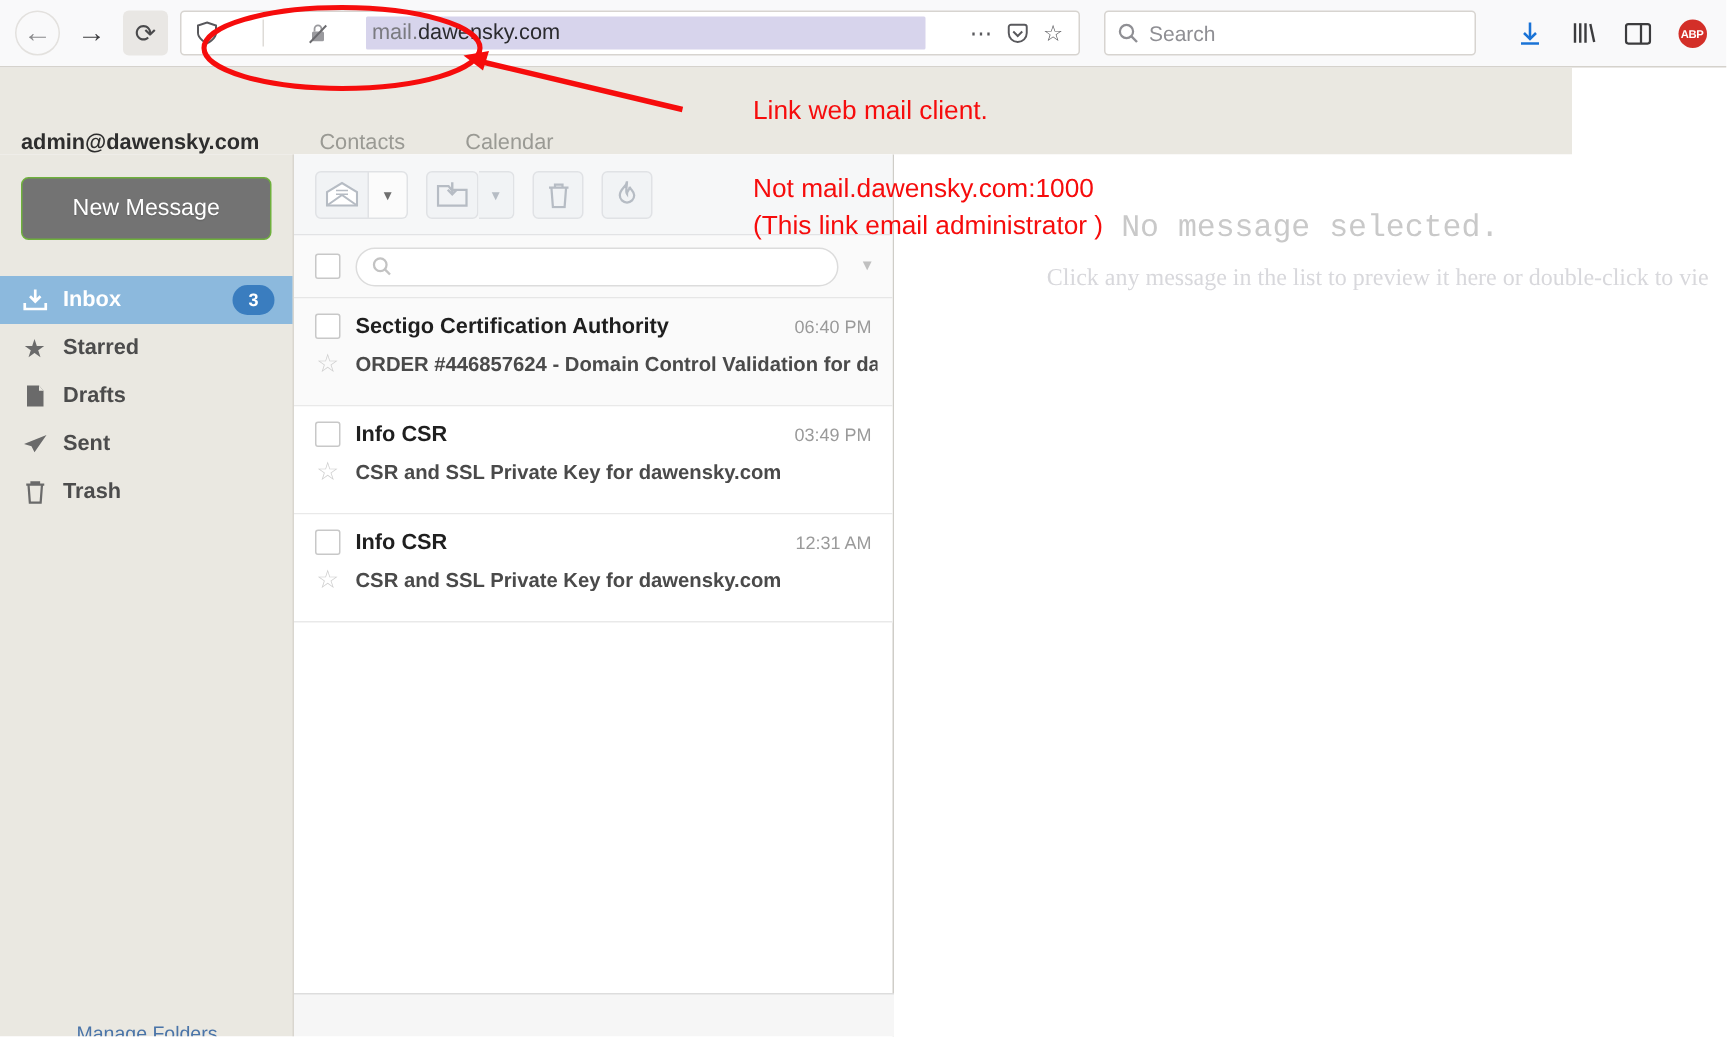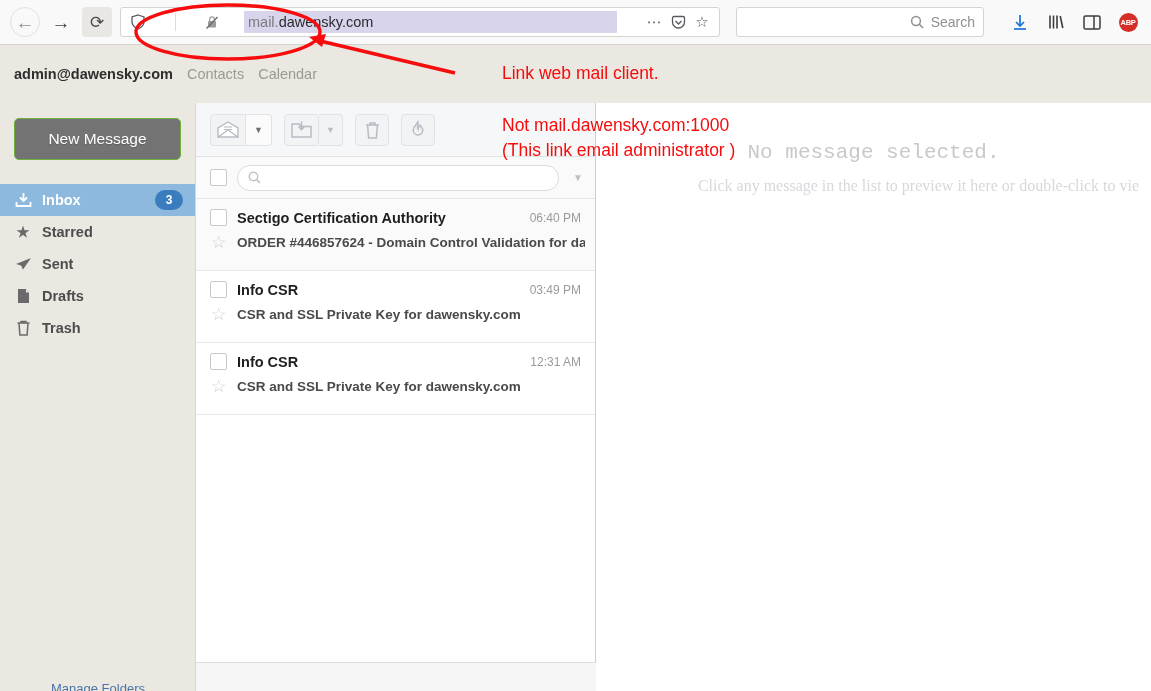--- a/index.html
+++ b/index.html
@@ -40,37 +40,37 @@
     background: #d7d4ec; padding: 3px 4px; border-radius: 1px;
     white-space: nowrap; overflow: hidden;
   }
   .url-text .dim { color: #7b7b80; }
   .url-right { display: flex; align-items: center; gap: 2px; margin-left: 4px; }
   .url-icon { width: 22px; height: 24px; display: flex; align-items: center; justify-content: center; color: #59595d; font-size: 15px; }
 
   .searchbox {
     margin-left: 16px; height: 30px; width: 248px;
     background: #fff; border: 1px solid #d7d4d0; border-radius: 3px;
-    display: flex; align-items: center; padding: 0 8px; gap: 7px; justify-content: flex-end;
+    display: flex; align-items: center; padding: 0 8px; gap: 7px;
   }
   .searchbox .ph { font-size: 14px; color: #8f8f94; }
 
   .chrome-icons { display: flex; align-items: flex-start; gap: 14px; margin-left: auto; margin-right: 12px; }
   .chrome-ic { width: 22px; height: 24px; display: flex; align-items: center; justify-content: center; }
   .abp {
     width: 19px; height: 19px; border-radius: 50%;
     background: #d32f28; color: #fff; font-size: 7.5px; font-weight: bold;
     display: flex; align-items: center; justify-content: center; letter-spacing: -0.3px;
   }
 
   
   .wm-header {
-    position: absolute; left: 0; top: 45px; width: 1151px; height: 58px;
+    position: absolute; left: 0; top: 45px; width: 1048px; height: 58px;
     background: #eae8e1;
-    display: flex; align-items: center; padding-left: 14px; gap: 14px;
+    display: flex; align-items: flex-end; padding-left: 14px; gap: 40px;
   }
   .wm-acct { font-size: 14.5px; font-weight: bold; color: #2e2e2e; }
   .wm-nav { font-size: 14.5px; color: #9a9a94; }
 
   
   .sidebar {
     position: absolute; left: 0; top: 103px; width: 196px; height: 588px;
     background: #eae8e1; border-right: 1px solid #d9d6cf;
   }
   .new-msg {
@@ -272,35 +272,35 @@
         <span class="badge">3</span>
       </div>
 
       <div class="folder">
         <span class="fi">★</span>
         <span>Starred</span>
       </div>
 
       <div class="folder">
         <span class="fi">
-          <svg width="17" height="14" viewBox="0 0 17 14">
-              <path d="M16 1 L1 7 L6 8.5 L16 1 L8 12.5 L6 8.5" fill="#6a6a6a"></path>
-            </svg>
-        </span>
-        <span>Sent</span>
-      </div>
-
-      <div class="folder">
-        <span class="fi">
           <svg width="13" height="16" viewBox="0 0 13 16">
               <path d="M1 1 H9 L12 4.5 V15 H1 Z" fill="#6a6a6a"></path>
             <path d="M9 1 V4.5 H12" fill="#eae8e1"></path>
             </svg>
         </span>
         <span>Drafts</span>
+      </div>
+
+      <div class="folder">
+        <span class="fi">
+          <svg width="17" height="14" viewBox="0 0 17 14">
+              <path d="M16 1 L1 7 L6 8.5 L16 1 L8 12.5 L6 8.5" fill="#6a6a6a"></path>
+            </svg>
+        </span>
+        <span>Sent</span>
       </div>
 
 
       <div class="folder">
         <span class="fi">
           <svg width="15" height="16" viewBox="0 0 15 16">
               <path d="M1.5 3 H13.5 M5 3 V1.5 H10 V3 M3 3 L3.9 15 H11.1 L12 3" fill="none" stroke="#6a6a6a" stroke-width="1.5"></path>
             </svg>
         </span>
         <span>Trash</span>

